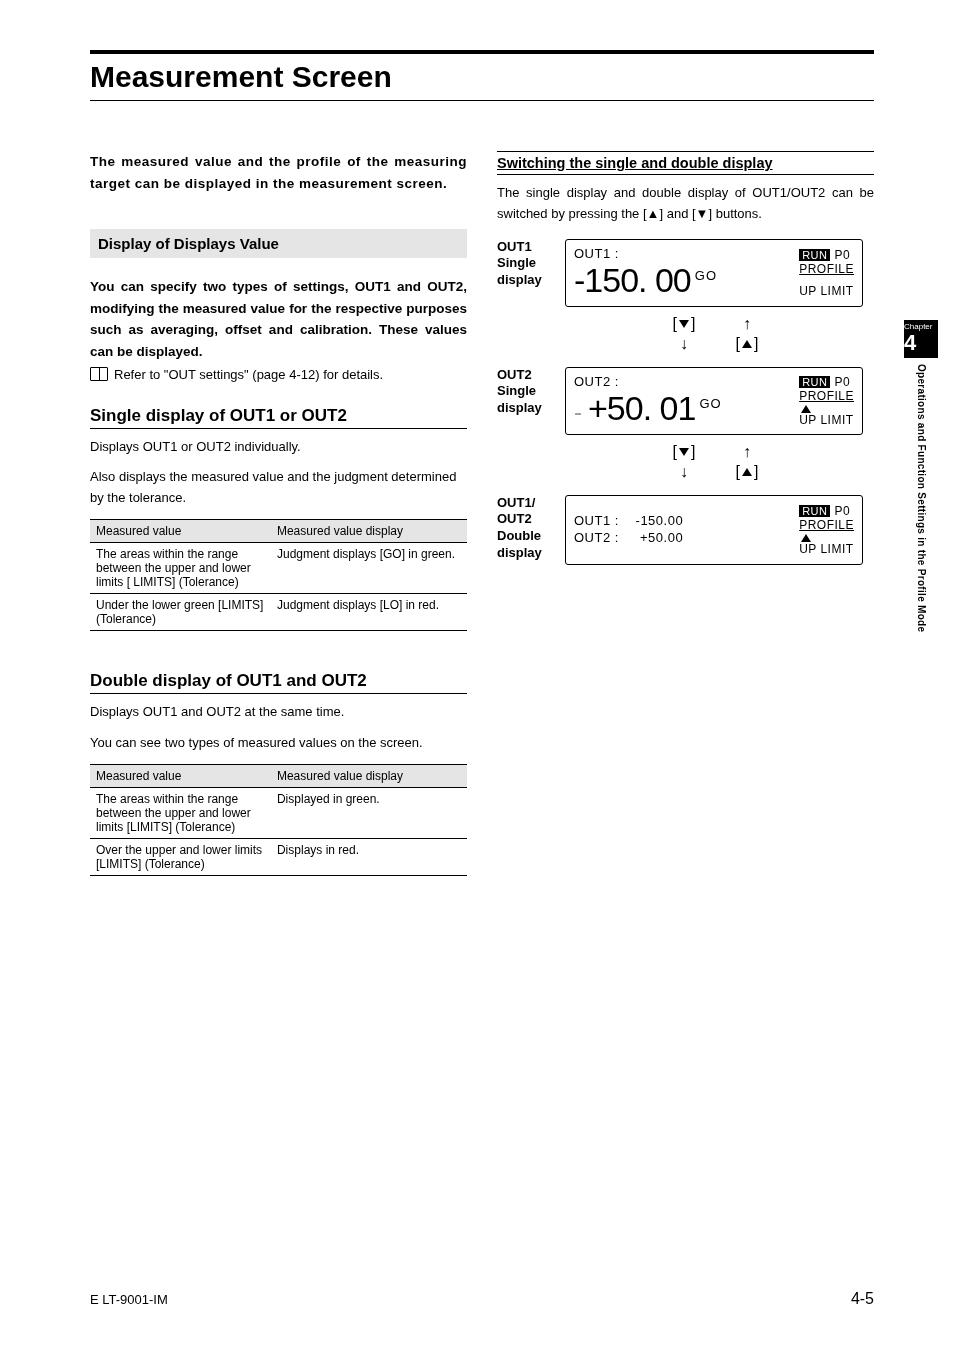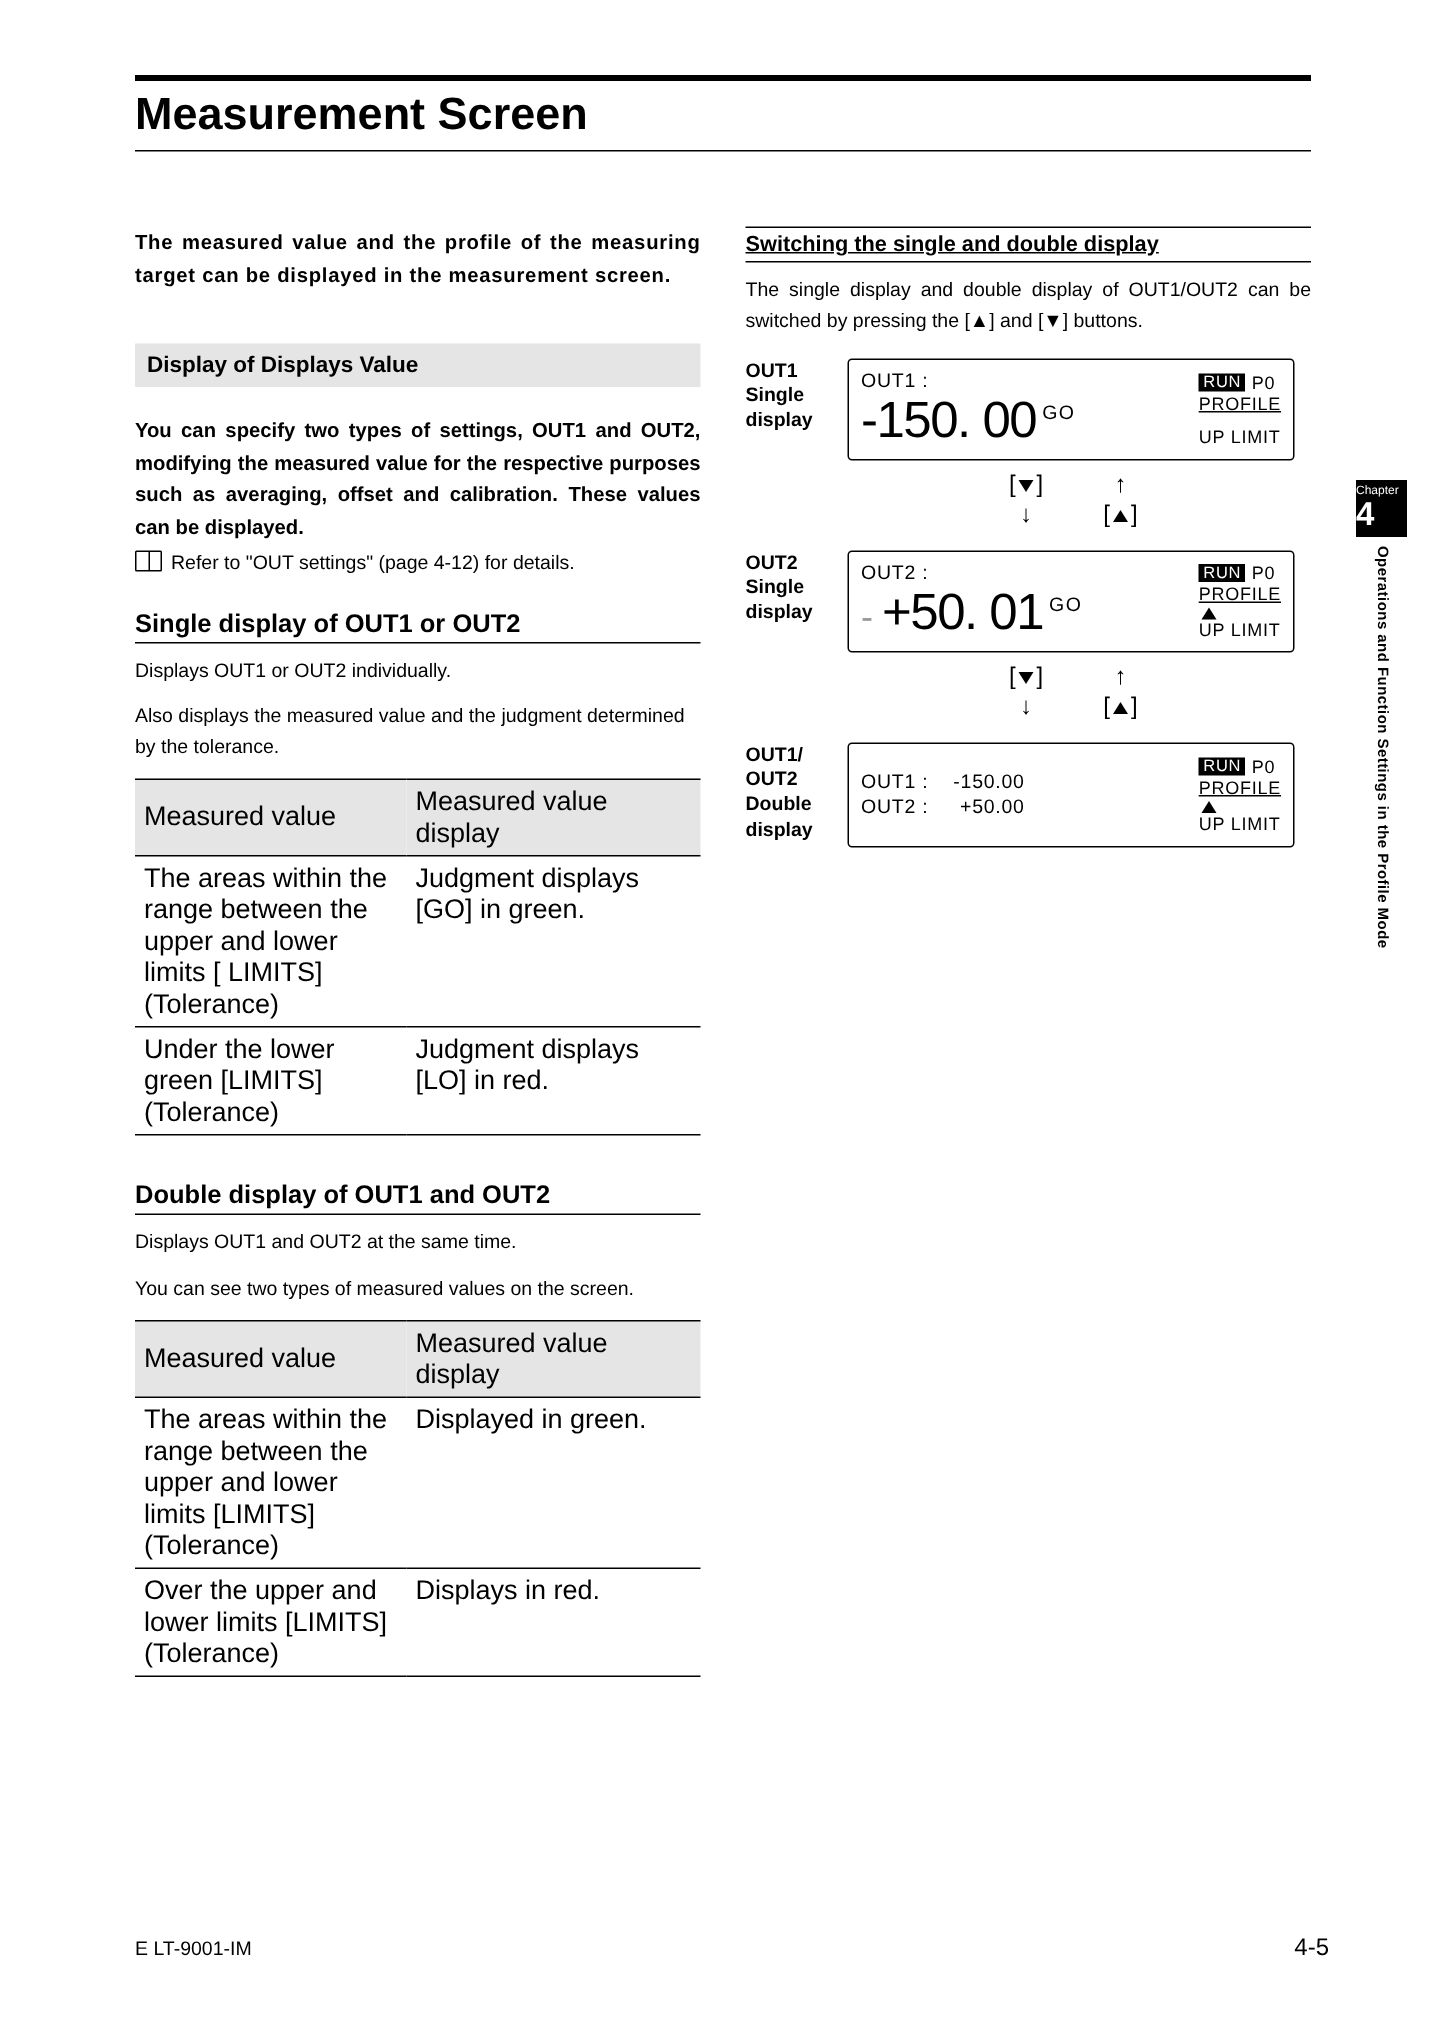--- a/index.html
+++ b/index.html
@@ -91,22 +91,22 @@
     margin-bottom: 8px;
   }
   .body-text {
     font-size: 13px;
     line-height: 1.6;
     margin-bottom: 10px;
   }
   table.data {
     border-collapse: collapse;
     width: 100%;
-    font-size: 18px;
-    margin-bottom: 30px;
+    font-size: 12px;
+    margin-bottom: 40px;
   }
   table.data th {
     background: #e5e5e5;
     text-align: left;
     font-weight: normal;
     padding: 4px 6px;
     border-top: 1px solid #000;
     border-bottom: 1px solid #000;
   }
   table.data td {
@@ -278,21 +278,21 @@
     writing-mode: vertical-rl;
     font-size: 10px;
     font-weight: bold;
     margin-top: 6px;
     letter-spacing: 0.3px;
   }
   .footer {
     position: absolute;
     bottom: 40px;
     left: 90px;
-    right: 68px;
+    right: 80px;
     display: flex;
     justify-content: space-between;
     font-size: 13px;
     align-items: baseline;
   }
   .footer .pg {
     font-size: 16px;
   }
 </style>
 </head>

